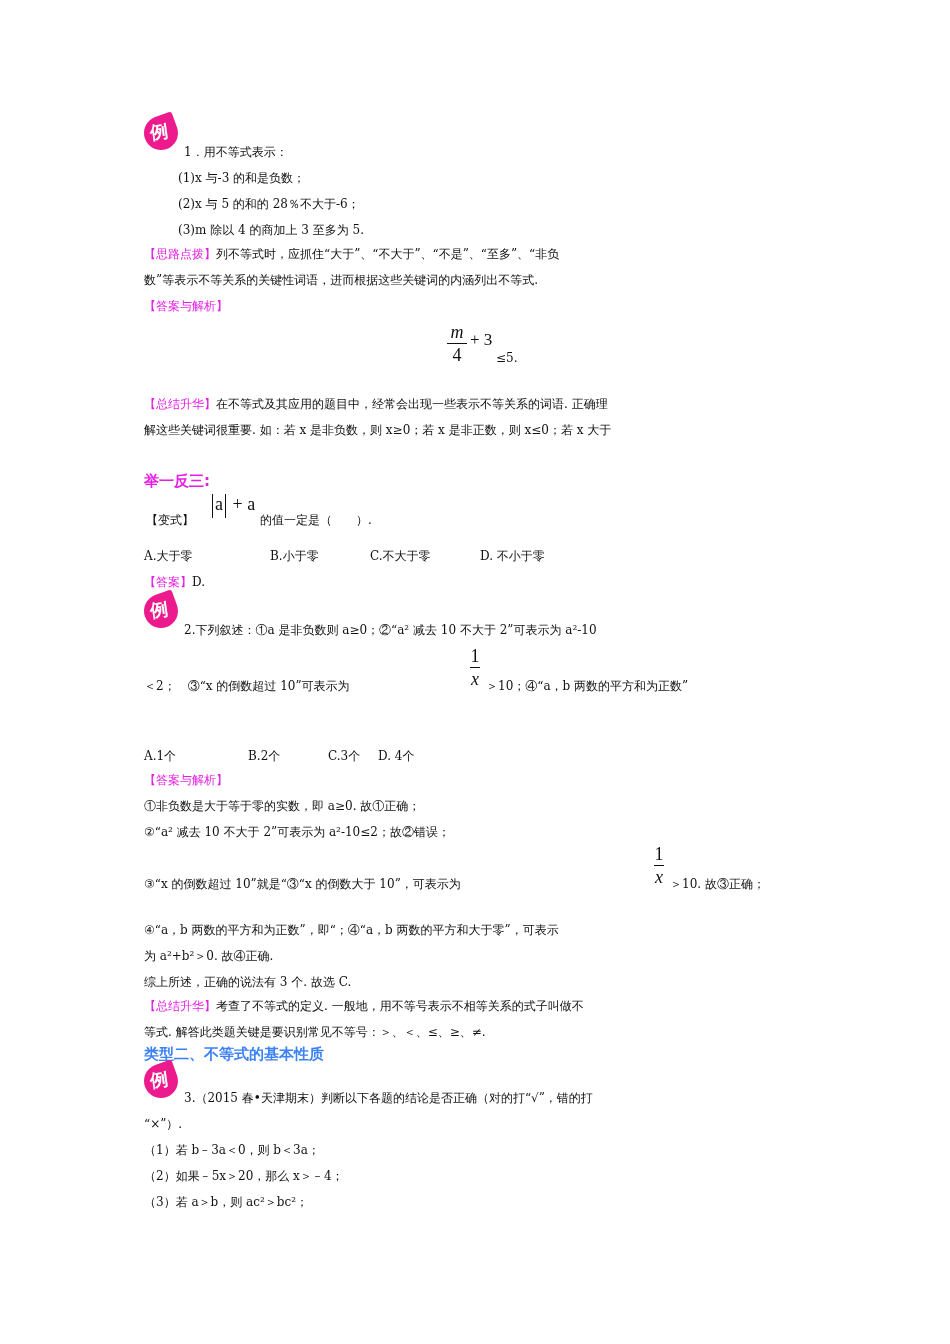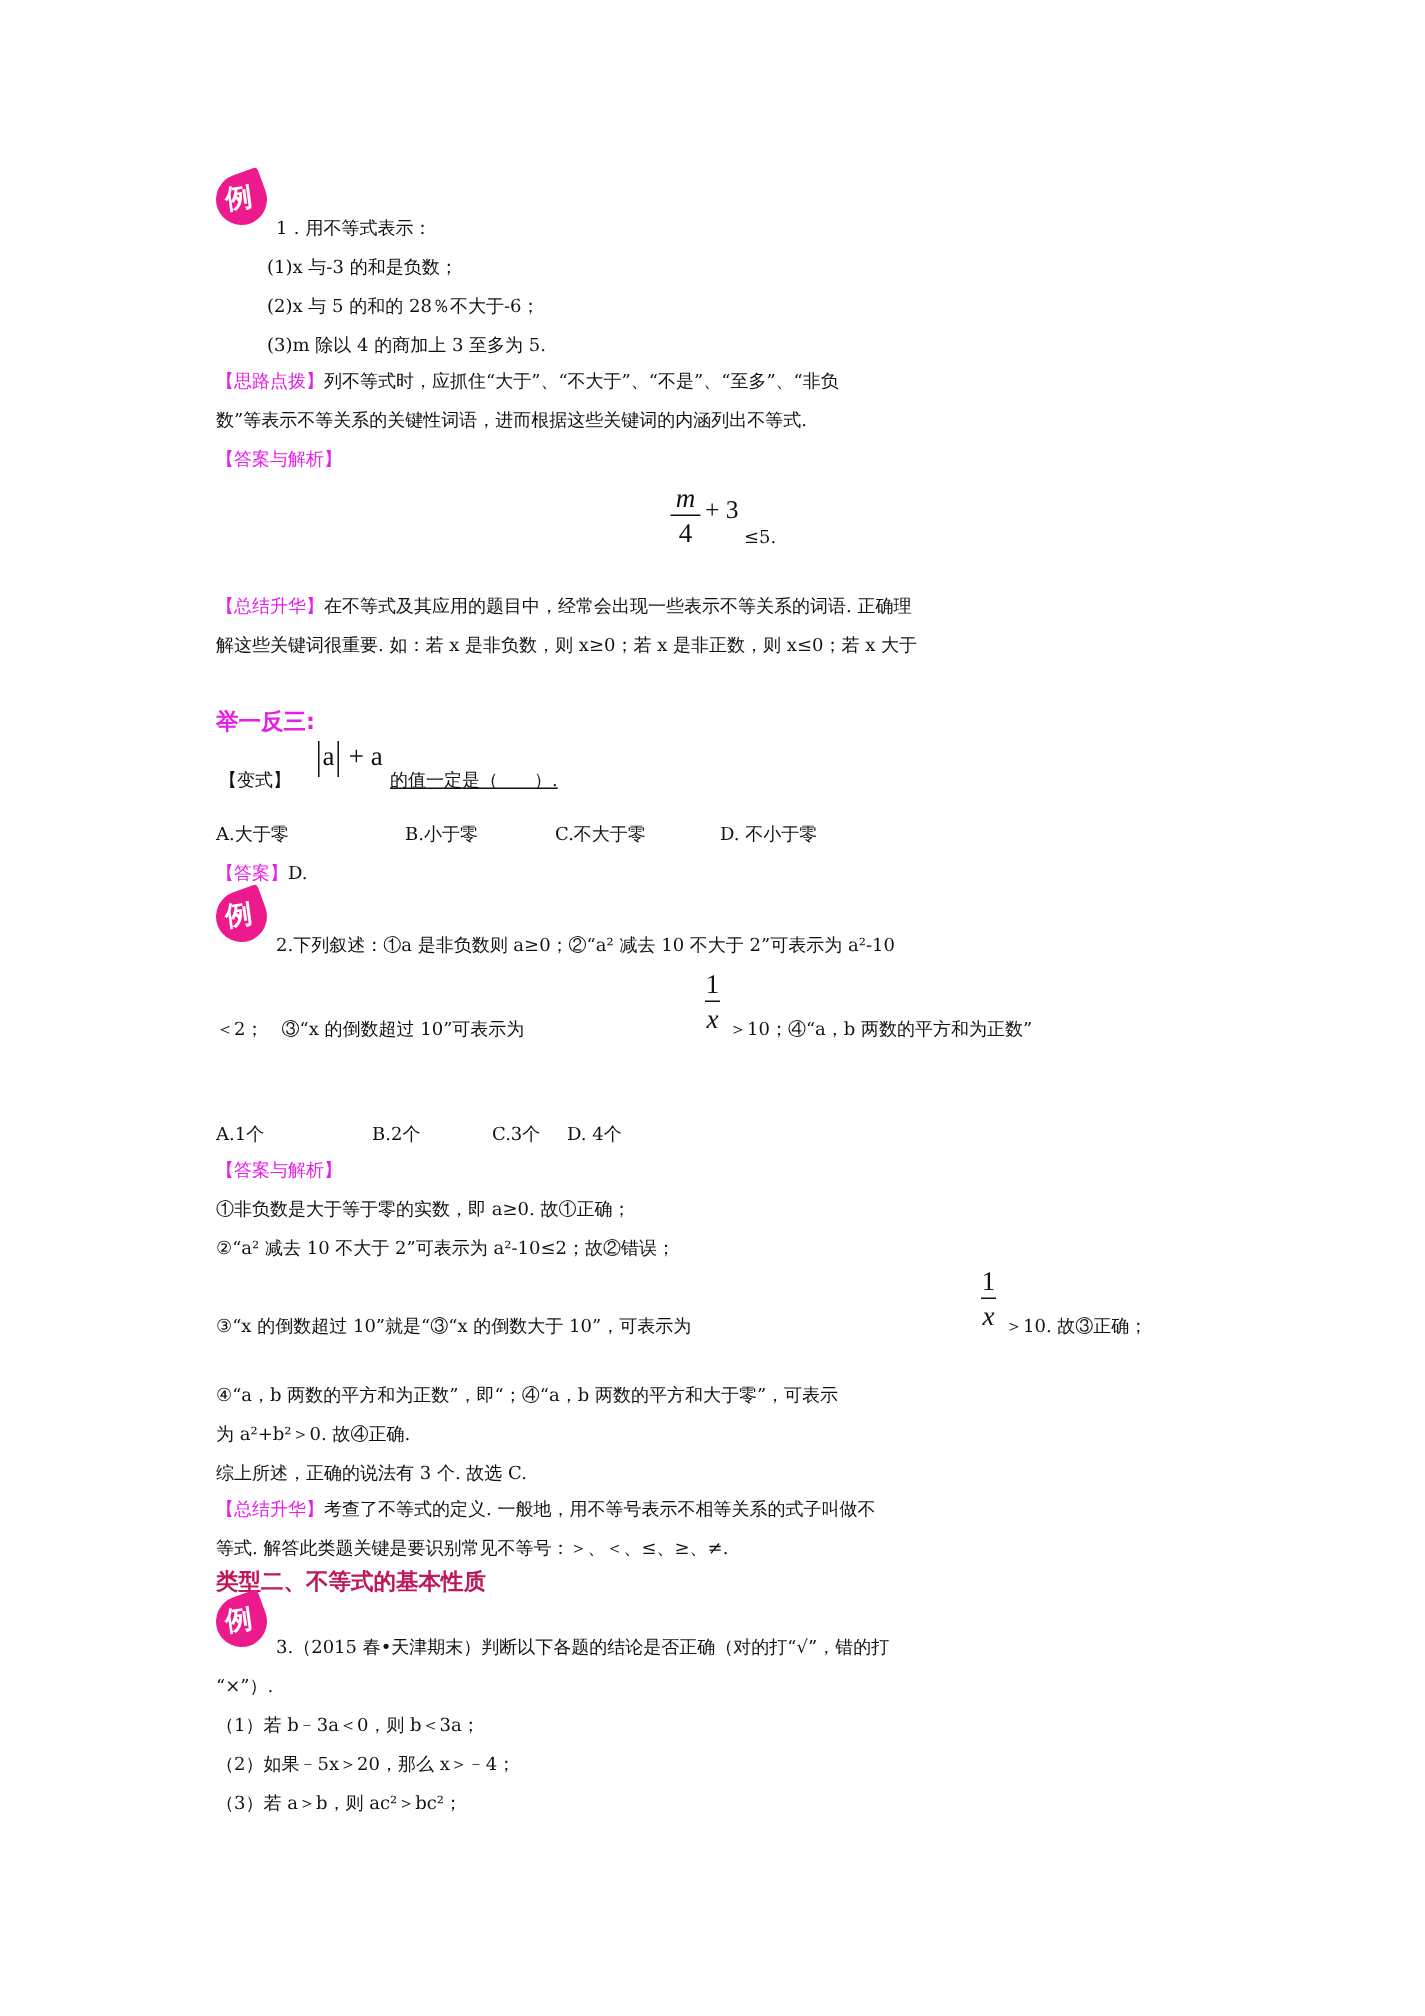--- a/index.html
+++ b/index.html
@@ -2,21 +2,21 @@
 <html><head>
 <meta charset="utf-8">
 <style>
   html, body { margin:0; padding:0; background:#ffffff; }
   body { width:950px; height:1344px; position:relative; overflow:hidden;
          font-family:"DejaVu Serif","Liberation Serif",serif; color:#111; font-size:15px; }
   .page { position:absolute; left:0; top:0; width:950px; height:1344px; }
   .ln { position:absolute; white-space:nowrap; line-height:20px; font-size:12px; }
   .tag { color:#e61ee6; }
   .sec { color:#e61ee6; font-family:"DejaVu Sans","Liberation Sans",sans-serif; font-weight:bold; font-size:15px; }
-  .type { color:#be185d; font-family:"DejaVu Sans","Liberation Sans",sans-serif; font-weight:bold; font-size:15px; }
+  .type { color:#3b82f6; font-family:"DejaVu Sans","Liberation Sans",sans-serif; font-weight:bold; font-size:15px; }
   .badge { position:absolute; width:34px; height:34px; }
   .badge .blob { position:absolute; left:0; top:0; width:34px; height:34px; background:#ec1a8c;
                  border-radius:50% 8% 50% 50%; transform:rotate(-20deg); }
   .badge .ch { position:absolute; left:6px; top:4px; color:#fff; font-size:18px; font-weight:bold;
                font-family:"DejaVu Sans","Liberation Sans",sans-serif; transform:rotate(-8deg); }
   .frac { position:absolute; font-family:"Liberation Serif","DejaVu Serif",serif; font-size:18px; text-align:center; }
   .frac .num { display:block; line-height:20px; }
   .frac .bar { display:block; border-top:1.3px solid #111; margin:1px 0; }
   .frac .den { display:block; line-height:20px; }
   .abs { position:absolute; font-family:"Liberation Serif","DejaVu Serif",serif; font-size:18px; }
@@ -53,21 +53,21 @@
     <span class="tag">【总结升华】</span><span>在不等式及其应用的题目中，经常会出现一些表示不等关系的词语. 正确理</span>
   </div>
   <div class="ln" style="left:144px;top:420px;">解这些关键词很重要. 如：若 x 是非负数，则 x≥0；若 x 是非正数，则 x≤0；若 x 大于</div>
 
   <div class="ln sec" style="left:144px;top:471px;">举一反三:</div>
   <div class="ln" style="left:146px;top:510px;">【变式】</div>
   <div class="abs" style="left:210px;top:494px;">
     <span class="bar1"></span><span>a</span><span class="bar1"></span>
     <span>+ a</span>
   </div>
-  <div class="ln" style="left:260px;top:510px;text-decoration:underline;">的值一定是（　　）.</div>
+  <div class="ln" style="left:260px;top:510px;">的值一定是（　　）.</div>
   <div class="ln" style="left:144px;top:546px;">A.大于零</div>
   <div class="ln" style="left:270px;top:546px;">B.小于零</div>
   <div class="ln" style="left:370px;top:546px;">C.不大于零</div>
   <div class="ln" style="left:480px;top:546px;">D.  不小于零</div>
   <div class="ln" style="left:144px;top:572px;">
     <span class="tag">【答案】</span><span>D.</span>
   </div>
 
   <div class="badge" style="left:144px;top:594px;">
     <div class="blob"></div>

